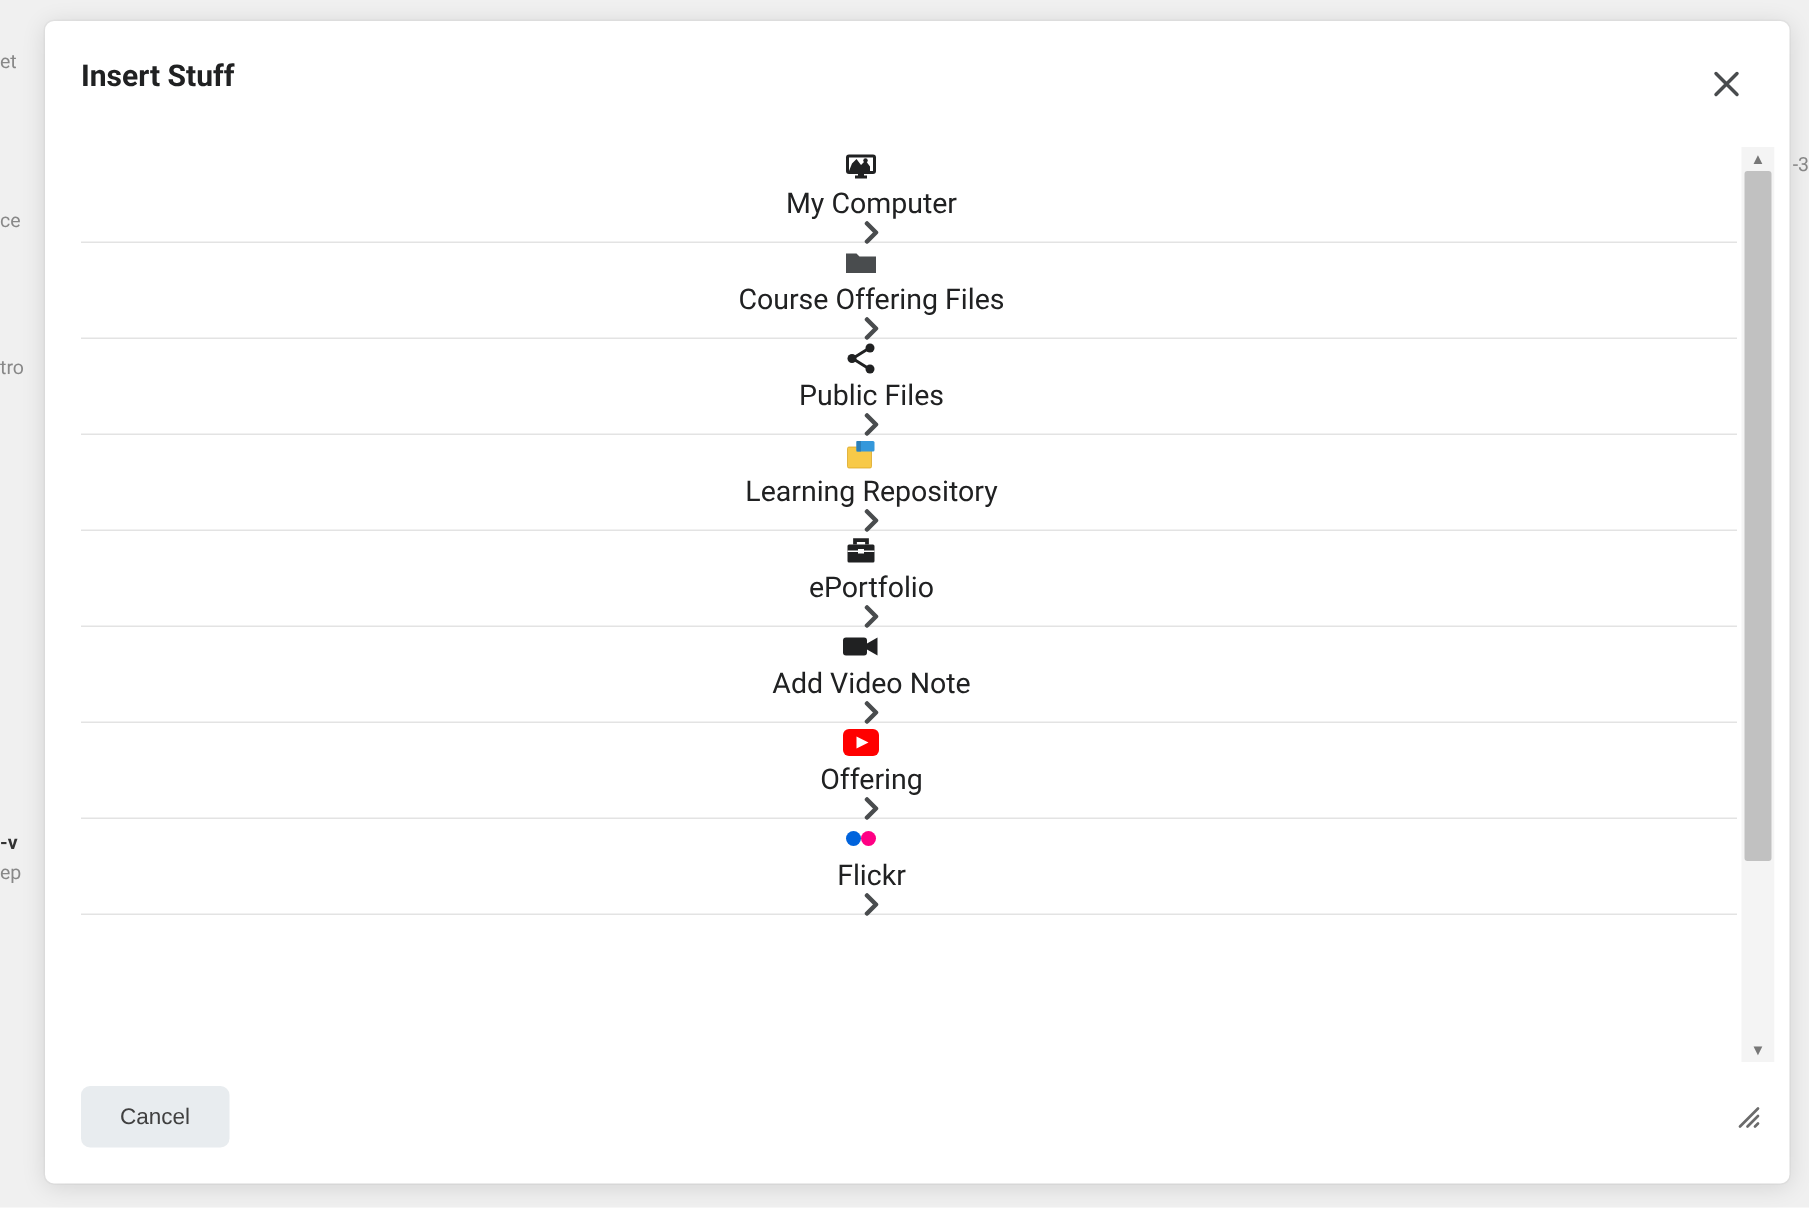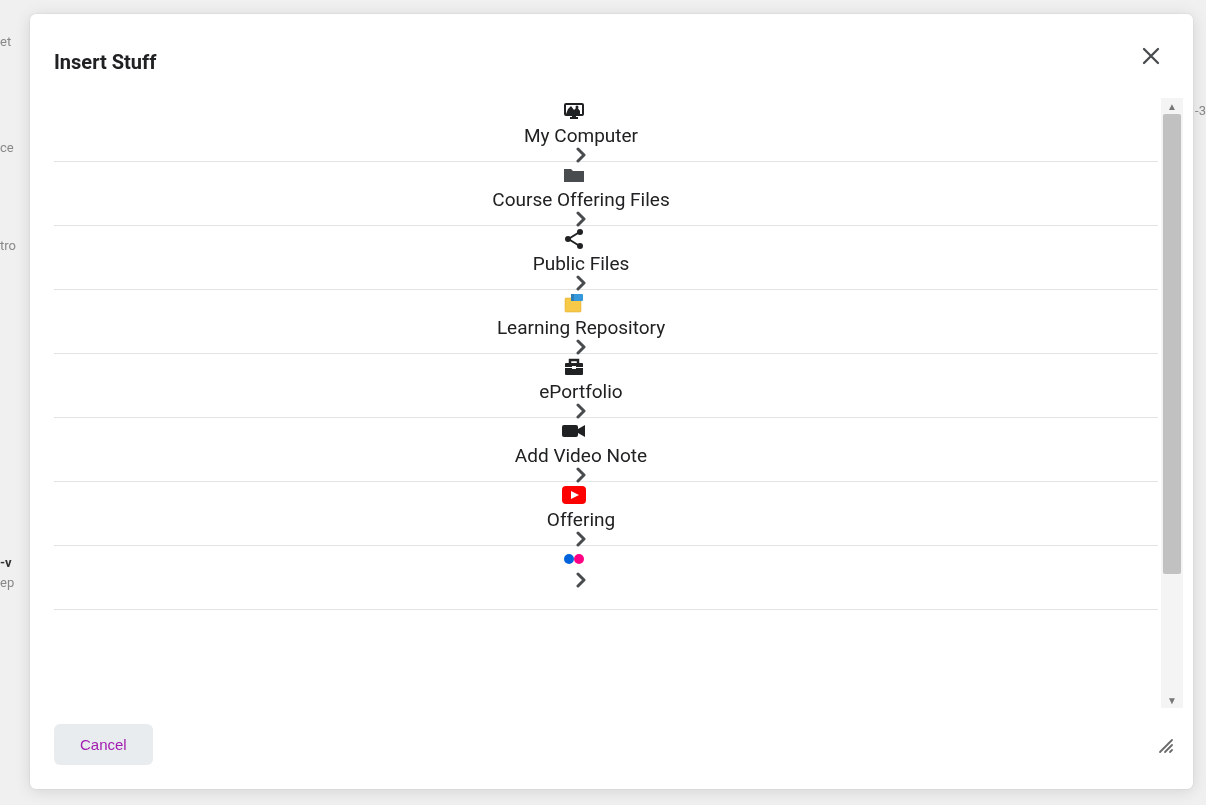--- a/index.html
+++ b/index.html
@@ -25,21 +25,21 @@
       height: 775px;
       background: #fff;
       border-radius: 6px;
       box-shadow: 0 2px 16px rgba(0,0,0,0.12), 0 0 0 1px rgba(0,0,0,0.03);
       display: flex;
       flex-direction: column;
     }
     .modal-header {
       display: flex;
       justify-content: space-between;
-      align-items: flex-end;
+      align-items: flex-start;
       padding: 24px 24px 0 24px;
     }
     .modal-title {
       font-size: 20px;
       font-weight: 700;
       color: #202122;
     }
     .close-btn {
       width: 36px;
       height: 36px;
@@ -126,21 +126,21 @@
       justify-content: space-between;
       align-items: center;
     }
     .cancel-btn {
       background: #e8ecef;
       border: none;
       border-radius: 6px;
       padding: 12px 26px;
       font-size: 15px;
       font-weight: 400;
-      color: #a21caf;
+      color: #404040;
       cursor: pointer;
     }
     .resize-handle {
       color: #6b6b6b;
       font-size: 18px;
       cursor: nwse-resize;
       margin-bottom: -6px;
       margin-right: -6px;
     }
   </style>
@@ -282,20 +282,21 @@
           </span>
         </li>
 
         <li class="option-item">
           <span class="option-icon">
             <svg width="22" height="12" viewBox="0 0 22 12">
               <circle cx="6" cy="6" r="5" fill="#0063dc"></circle>
               <circle cx="16" cy="6" r="5" fill="#ff0084"></circle>
             </svg>
           </span>
+          <span class="option-label">Flickr</span>
           <span class="option-arrow">
             <svg width="10" height="16" viewBox="0 0 10 16">
                 <path d="M2 2 L8 8 L2 14" stroke="#494c4e" stroke-width="3" stroke-linecap="round" stroke-linejoin="round" fill="none"></path>
               </svg>
           </span>
         </li>
 
       </ul>
     </div>
 

